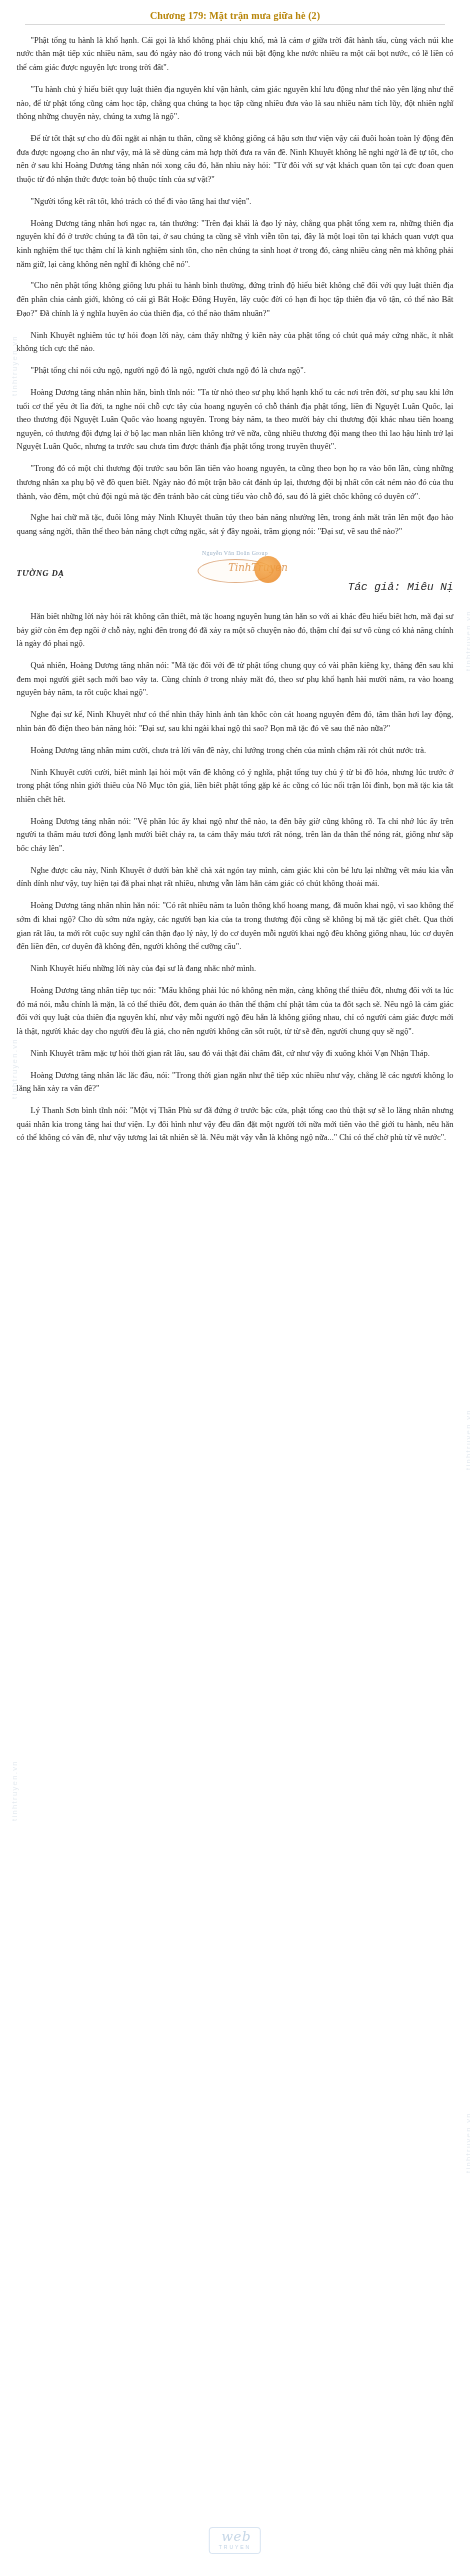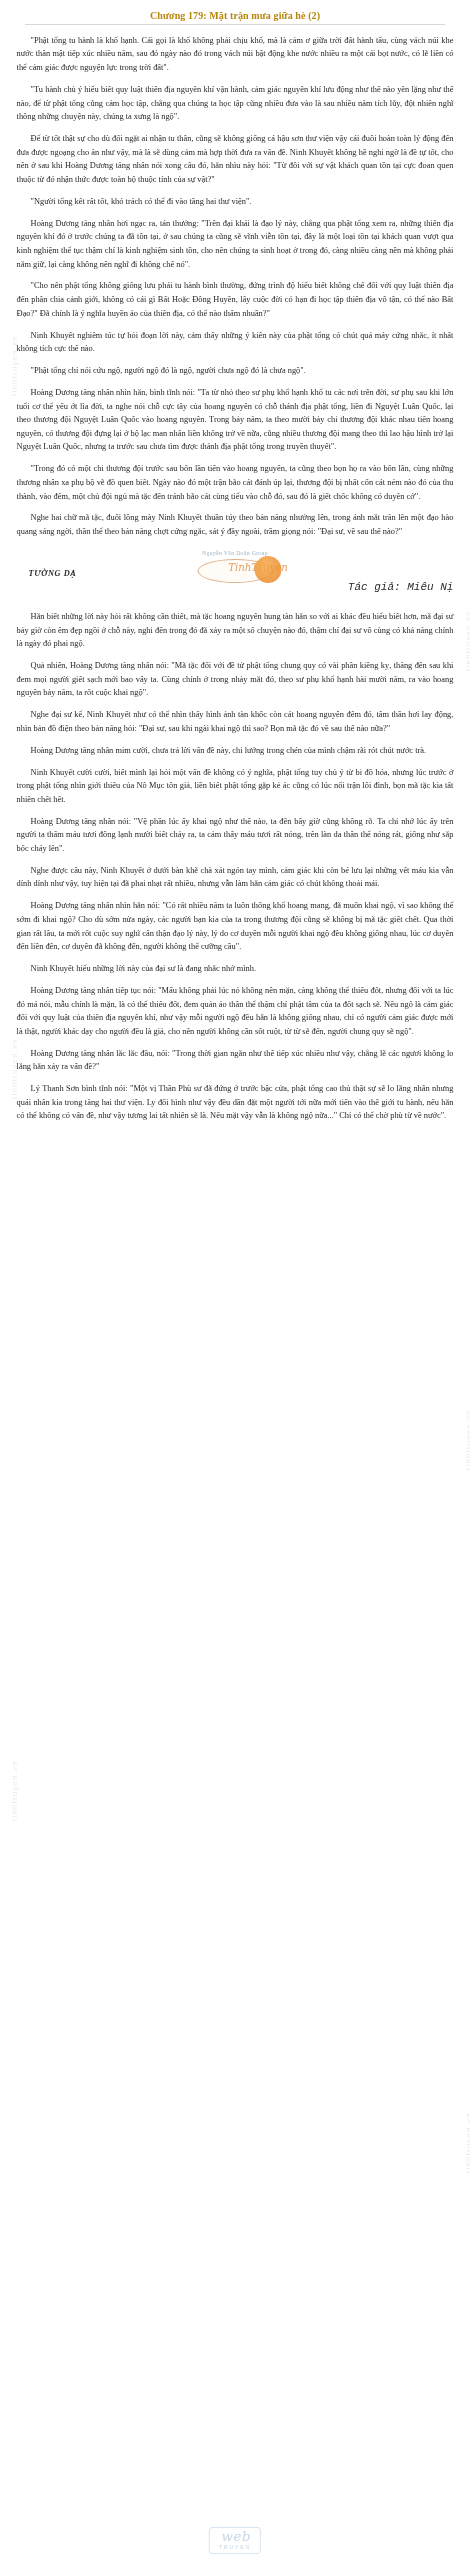--- a/index.html
+++ b/index.html
@@ -42,21 +42,21 @@
     text-indent: 14px;
     color: #262626;
   }
   .mid-block {
     position: relative;
     margin: 11.5px 0 12.8px 0;
     height: 47px;
   }
   .mid-left {
     position: absolute;
-    left: 12px;
+    left: 0;
     top: 19px;
     font-size: 8.3px;
     font-weight: bold;
     font-style: italic;
     letter-spacing: 0.6px;
     color: #2b2b2b;
   }
   .mid-right {
     position: absolute;
     right: 0;
@@ -198,20 +198,21 @@
   <p class="para">Hắn biết những lời này hỏi rất không cần thiết, mà tặc hoang nguyên hung tàn hắn so với ai khác đều hiểu biết hơn, mã đại sư bảy giờ còn êm đẹp ngồi ở chỗ này, nghi đến trong đó đã xảy ra một số chuyện nào đó, thậm chí đại sư vô cùng có khả năng chính là ngày đó phai ngộ.</p>
   <p class="para">Quả nhiên, Hoàng Dương tăng nhân nói: "Mã tặc đối với đề tử phật tổng chung quy có vài phần kiêng kỵ, thăng đến sau khi đem mọi người giết sạch mới bao vây ta. Cùng chính ở trong nhảy mắt đó, theo sư phụ khổ hạnh hài mười năm, ra vào hoang nguyên bảy năm, ta rốt cuộc khai ngộ".</p>
   <p class="para">Nghe đại sư kể, Ninh Khuyết như có thể nhìn thấy hình ảnh tàn khốc còn cát hoang nguyên đêm đó, tâm thần hơi lay động, nhìn bản đồ điện theo bản năng hỏi: "Đại sư, sau khi ngài khai ngộ thì sao? Bọn mã tặc đó về sau thế nào nữa?"</p>
   <p class="para">Hoàng Dương tăng nhân mim cười, chưa trả lời vấn đề này, chỉ lướng trong chén của mình chậm rãi rót chút nước trà.</p>
   <p class="para">Ninh Khuyết cười cười, biết mình lại hỏi một vấn đề không có ý nghĩa, phật tổng tuy chủ ý từ bi đồ hóa, nhưng lúc trước ở trong phật tổng nhìn giới thiếu của Nô Mục tôn giả, liền biết phật tổng gặp kẻ ác cũng có lúc nổi trận lôi đình, bọn mã tặc kia tất nhiên chết hết.</p>
   <p class="para">Hoàng Dương tăng nhân nói: "Vệ phần lúc ấy khai ngộ như thế nào, ta đến bây giờ cũng không rõ. Ta chỉ nhớ lúc ấy trên người ta thấm máu tươi đông lạnh mười biết cháy ra, ta cảm thấy máu tươi rất nóng, trên làn da thân thể nóng rát, giống như sắp bốc cháy lên".</p>
   <p class="para">Nghe được câu này, Ninh Khuyết ở dưới bàn khẽ chà xát ngón tay mình, cảm giác khi còn bé lưu lại những vết máu kia vẫn dính dính như vậy, tuy hiện tại đã phai nhạt rất nhiều, nhưng vẫn làm hắn cảm giác có chút không thoải mái.</p>
   <p class="para">Hoàng Dương tăng nhân nhìn hắn nói: "Có rất nhiều năm ta luôn thống khổ hoang mang, đã muốn khai ngộ, vì sao không thể sớm đi khai ngộ? Cho dù sớm nửa ngày, các người bạn kia của ta trong thương đội cũng sẽ không bị mã tặc giết chết. Qua thời gian rất lâu, ta mới rốt cuộc suy nghĩ cân thận đạo lý này, lý do cơ duyên mỗi người khai ngộ đều không giống nhau, lúc cơ duyên đến liền đến, cơ duyên đã không đến, người không thể cưỡng cầu".</p>
   <p class="para">Ninh Khuyết hiểu những lời này của đại sư là đang nhắc nhở mình.</p>
   <p class="para">Hoàng Dương tăng nhân tiếp tục nói: "Mấu không phải lúc nó không nên mặn, càng không thể thiếu đốt, nhưng đối với ta lúc đó má nói, mẫu chính là mặn, là có thể thiếu đốt, đem quản áo thân thể thậm chí phật tâm của ta đốt sạch sẽ. Nếu ngô là cảm giác đối với quy luật của thiên địa nguyên khí, như vậy mỗi người ngộ đều hẳn là không giống nhau, chỉ có người cảm giác được mới là thật, người khác dạy cho người đều là giả, cho nên người không cần sốt ruột, từ từ sẽ đến, người chung quy sẽ ngộ".</p>
+  <p class="para">Ninh Khuyết trầm mặc tự hỏi thời gian rất lâu, sau đó vái thật đài chấm đất, cứ như vậy đi xuống khỏi Vạn Nhận Tháp.</p>
   <p class="para">Hoàng Dương tăng nhân lắc lắc đầu, nói: "Trong thời gian ngắn như thế tiếp xúc nhiều như vậy, chẳng lẽ các ngươi không lo lắng hắn xảy ra vấn đề?"</p>
   <p class="para">Lý Thanh Sơn bình tĩnh nói: "Một vị Thần Phù sư đã đứng ở trước bậc cửa, phật tổng cao thủ thật sự sẽ lo lắng nhân nhưng quái nhân kia trong tăng hai thư viện. Ly đối hình như vậy đều dần đặt một người tới nữa mới tiến vào thế giới tu hành, nếu hắn có thể không có vấn đề, như vậy tương lai tất nhiên sẽ là. Nếu mặt vậy vẫn là không ngộ nữa..." Chỉ có thể chờ phù từ về nước".</p>
 
   <div class="side-watermark wm-left-1">tinhtruyen.vn</div>
   <div class="side-watermark wm-left-2">tinhtruyen.vn</div>
   <div class="side-watermark wm-left-3">tinhtruyen.vn</div>
   <div class="side-watermark wm-right-1">tinhtruyen.vn</div>
   <div class="side-watermark wm-right-2">tinhtruyen.vn</div>
   <div class="side-watermark wm-right-3">tinhtruyen.vn</div>
 

